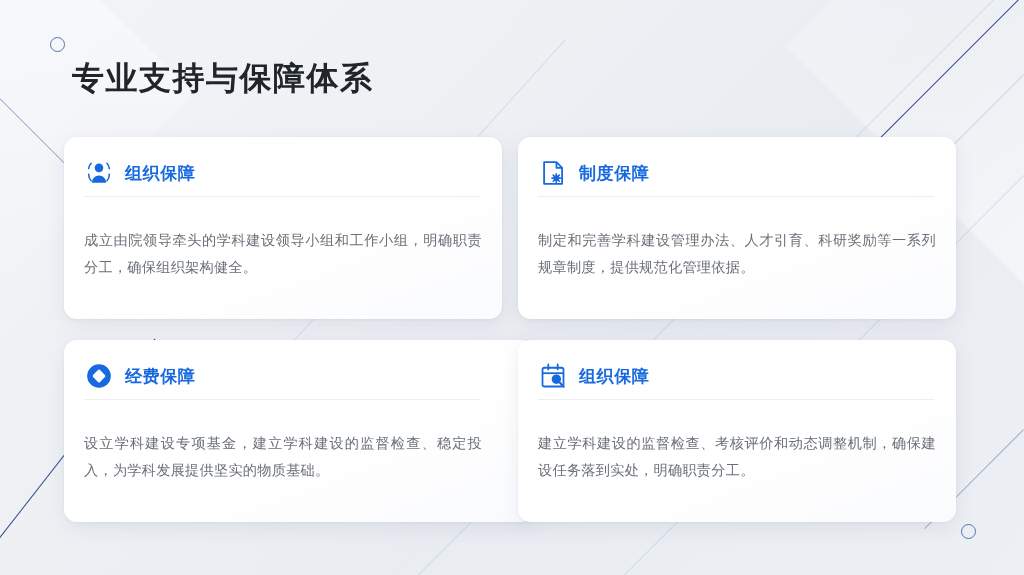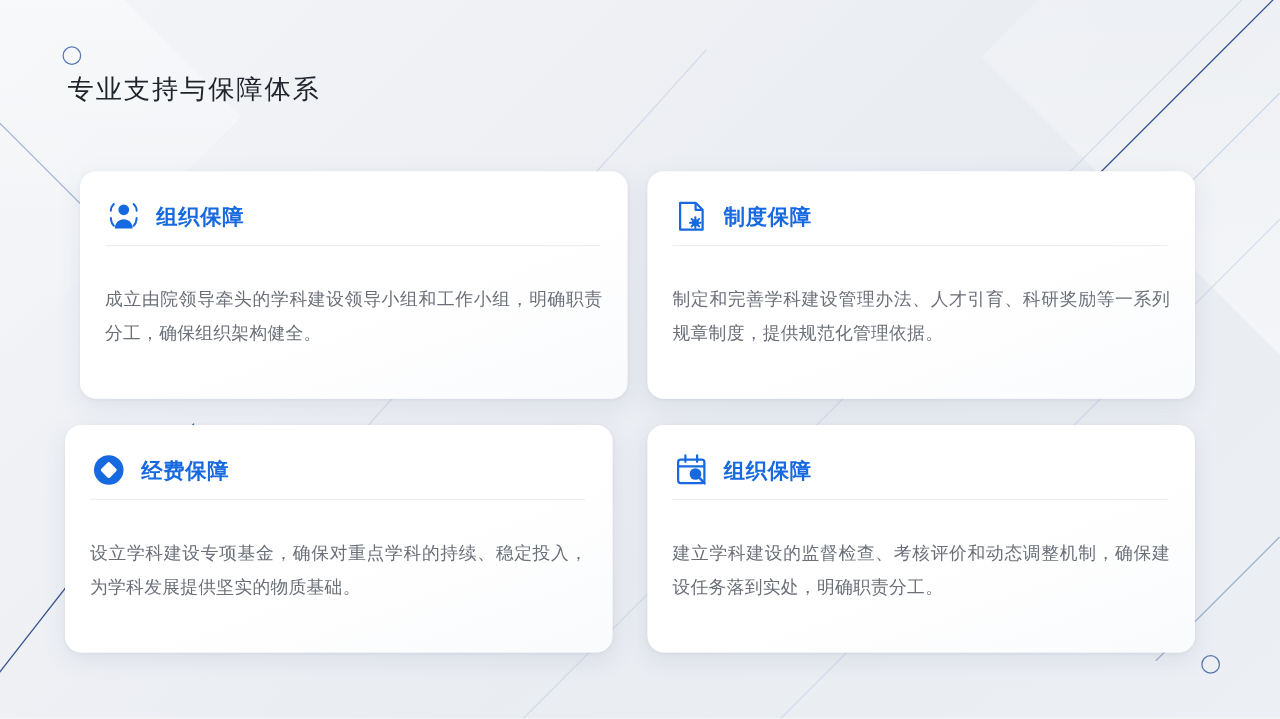--- a/index.html
+++ b/index.html
@@ -59,41 +59,41 @@
     position: absolute;
     border-radius: 50%;
     border: 1.6px solid #3b5fa6;
     opacity: .85;
     background: transparent;
   }
 
   
   .title {
     position: absolute;
-    left: 54px;
+    left: 72px;
     top: 57px;
-    font-size: 21px;
-    font-weight: normal;
+    font-size: 32px;
+    font-weight: bold;
     color: #20242b;
     letter-spacing: 1.5px;
     white-space: nowrap;
   }
 
   
   .card {
     position: absolute;
     width: 438px;
     height: 182px;
     background: linear-gradient(160deg, #ffffff 0%, #ffffff 55%, #fafbfd 100%);
     border-radius: 13px;
     box-shadow: 0 6px 20px rgba(80,100,140,.10), 0 1px 3px rgba(80,100,140,.07);
   }
   #card-0 { left: 64px;  top: 137px; }
   #card-1 { left: 518px; top: 137px; }
-  #card-2 { left: 52px;  top: 340px; }
+  #card-2 { left: 64px;  top: 340px; padding-left: 32px; }
   #card-3 { left: 518px; top: 340px; }
 
   .card-head {
     position: absolute;
     left: 20px;
     top: 21px;
     display: flex;
     align-items: center;
     gap: 11px;
   }
@@ -198,21 +198,21 @@
 
   <div class="card" id="card-2">
     <div class="card-head">
       <svg class="card-icon" viewBox="0 0 32 32">
         <circle cx="16" cy="16" r="12.6" fill="#1769e0"></circle>
         <rect x="16" y="8.6" width="10.5" height="10.5" rx="1.6" fill="#ffffff" transform="rotate(45 16 8.6)"></rect>
       </svg>
       <div class="card-title">经费保障</div>
     </div>
     <div class="divider"></div>
-    <div class="card-body">设立学科建设专项基金，确保对重点学科的持续、稳定投入，为学科发展提供坚实的物质基础。</div>
+    <div class="card-body">设立学科建设专项基金，建立学科建设的监督检查、稳定投入，为学科发展提供坚实的物质基础。</div>
   </div>
 
   <div class="card" id="card-3">
     <div class="card-head">
       <svg class="card-icon" viewBox="0 0 32 32">
         <rect x="4.8" y="7.2" width="22.4" height="20.0" rx="2.2" fill="none" stroke="#1769e0" stroke-width="1.9"></rect>
         <path d="M4.8 13.0h22.4" stroke="#1769e0" stroke-width="1.9" fill="none"></path>
         <path d="M11.0 3.6v5.4M21.0 3.6v5.4" stroke="#1769e0" stroke-width="1.9" fill="none" stroke-linecap="round"></path>
         <circle cx="19.6" cy="19.4" r="5.0" fill="#1769e0"></circle>
         <path d="M23.4 23.2l4.0 4.2" stroke="#1769e0" stroke-width="2.2" fill="none" stroke-linecap="round"></path>

